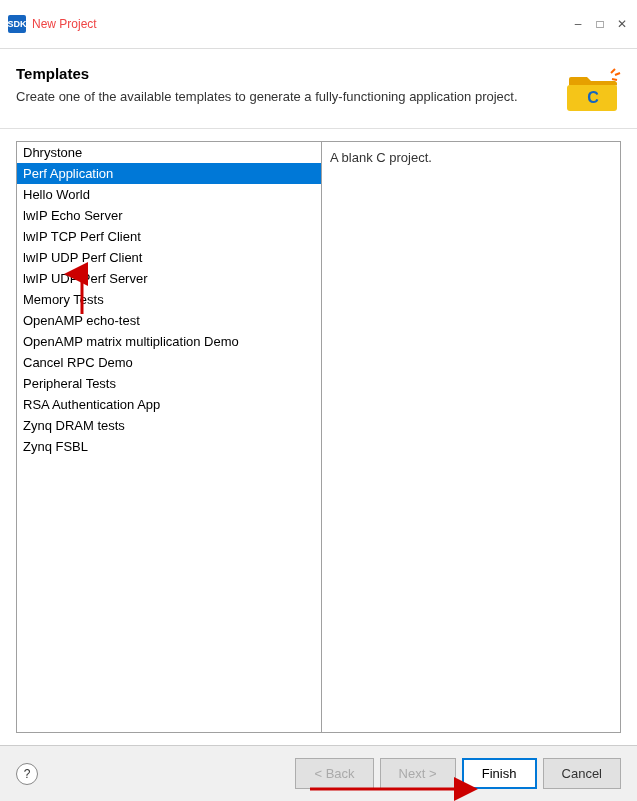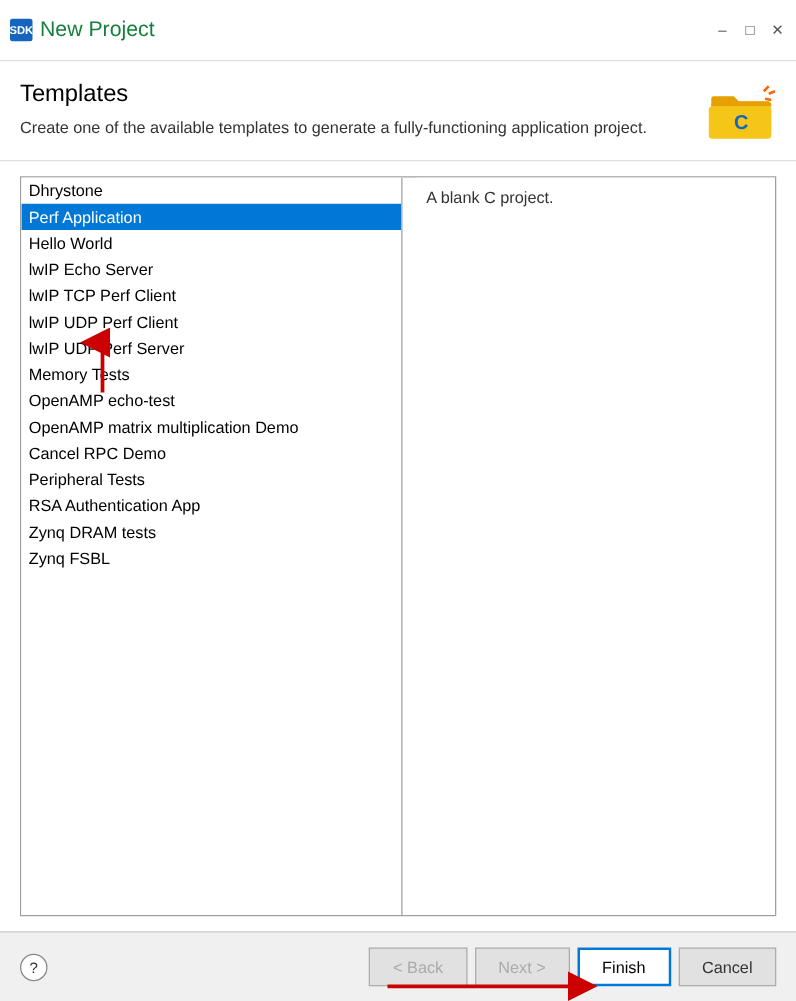--- a/index.html
+++ b/index.html
@@ -29,22 +29,22 @@
       align-items: center;
       justify-content: center;
       color: white;
       font-size: 9px;
       font-weight: bold;
       border-radius: 2px;
       flex-shrink: 0;
     }
     .title-bar-text {
       flex: 1;
-      font-size: 17px;
-      color: #15803d;
+      font-size: 12px;
+      color: #ef4444;
     }
     .title-bar-controls {
       display: flex;
       gap: 8px;
     }
     .title-bar-btn {
       width: 14px;
       height: 14px;
       display: flex;
       align-items: center;
@@ -64,22 +64,22 @@
       padding: 16px 16px 12px 16px;
       border-bottom: 1px solid #e0e0e0;
       display: flex;
       align-items: flex-start;
       justify-content: space-between;
     }
     .header-text {
       flex: 1;
     }
     .header-title {
-      font-size: 19px;
-      font-weight: normal;
+      font-size: 15px;
+      font-weight: bold;
       color: #000;
       margin-bottom: 6px;
     }
     .header-desc {
       font-size: 13px;
       color: #333;
       line-height: 1.4;
     }
     .content-section {
       flex: 1;
@@ -90,21 +90,21 @@
     }
     .available-label {
       font-size: 13px;
       color: #333;
       margin-bottom: 6px;
       font-weight: normal;
     }
     .lists-row {
       display: flex;
       flex: 1;
-      gap: 11px;
+      gap: 0;
       border: 1px solid #a0a0a0;
       overflow: hidden;
     }
     .template-list {
       width: 305px;
       flex-shrink: 0;
       overflow-y: auto;
       border-right: 1px solid #a0a0a0;
       background: #fff;
     }

